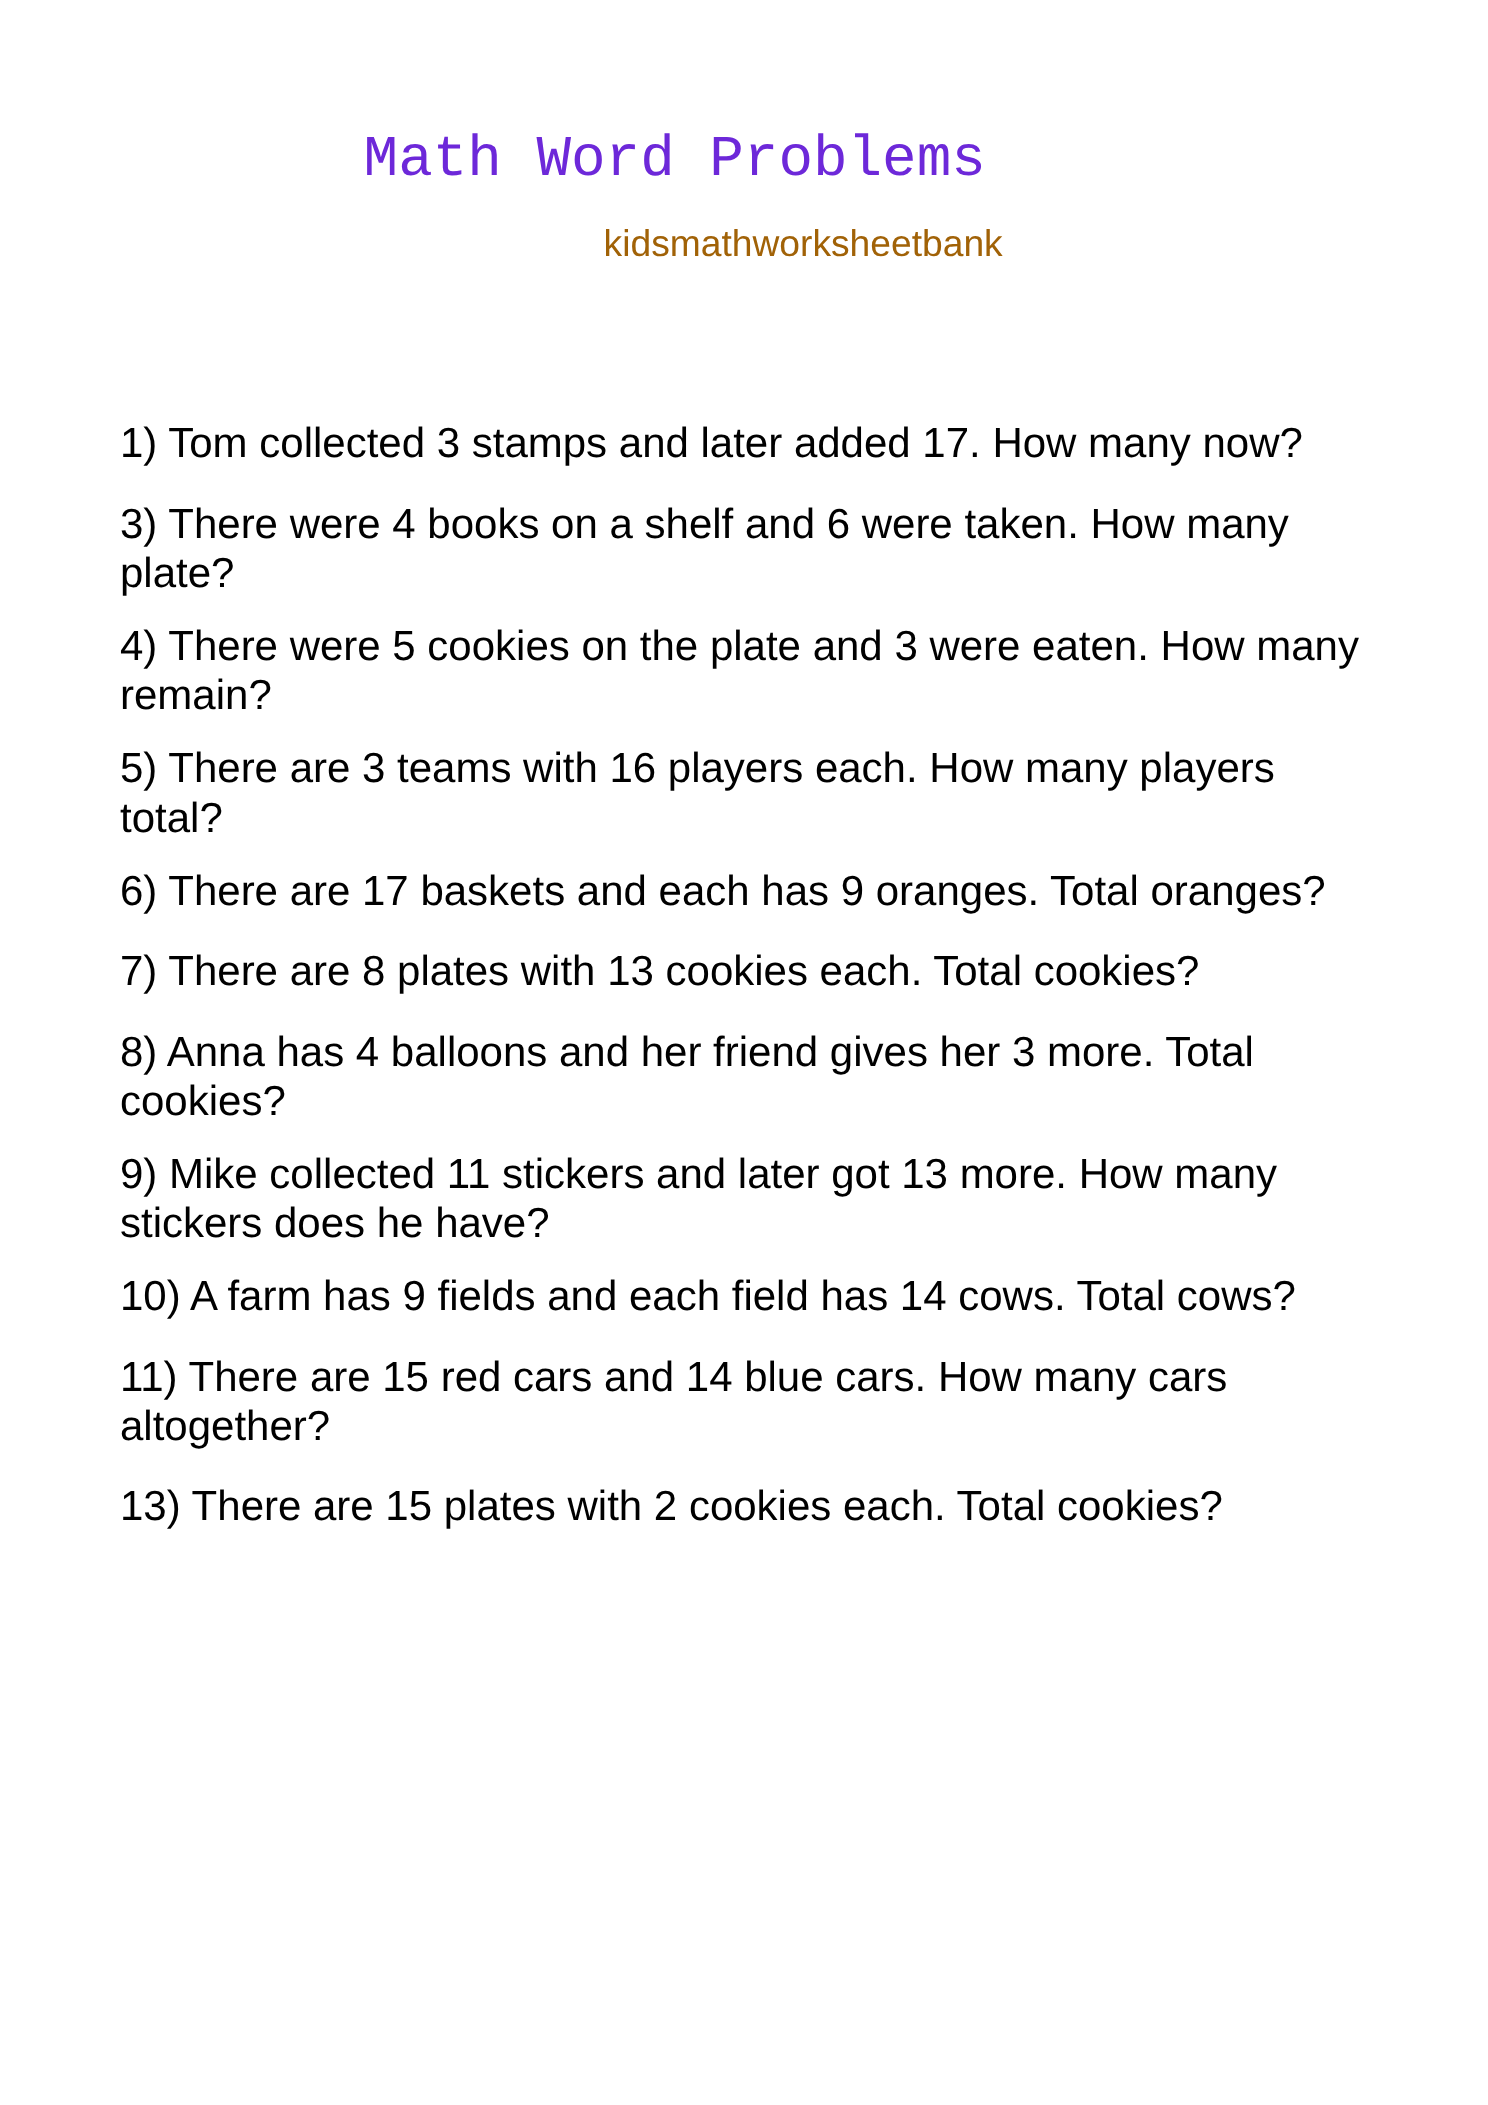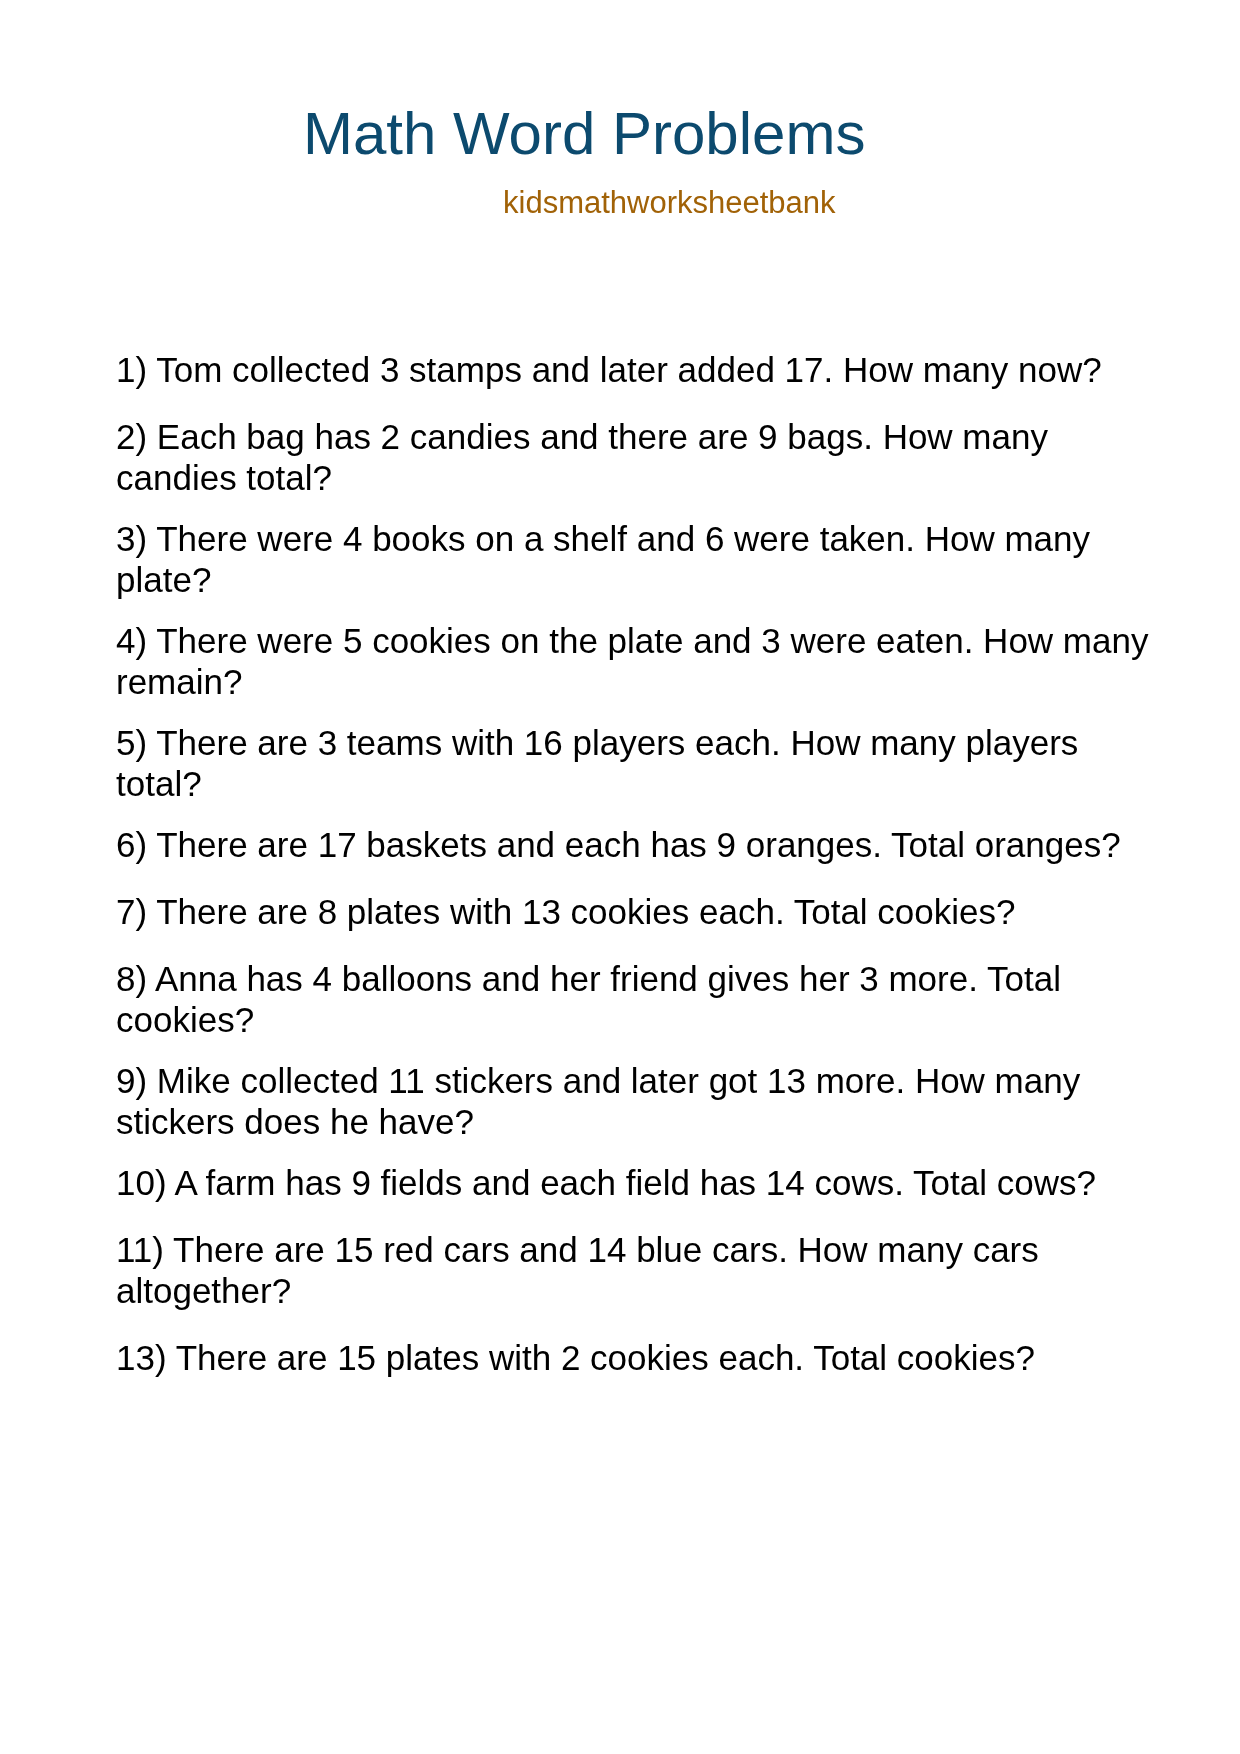--- a/index.html
+++ b/index.html
@@ -20,25 +20,26 @@
       left: 0; top: 0;
       width: 1240px;
       height: 1754px;
       background: #ffffff;
     }
     .title {
       position: absolute;
       left: 303px;
       top: 104px;
       margin: 0;
-      font-size: 60px;
+      font-size: 48px;
       line-height: 60px;
       font-weight: normal;
-      color: #0c4a6e;
+      color: #6d28d9;
       white-space: nowrap;
+      font-family: Liberation Mono, monospace;
     }
     .subtitle {
       position: absolute;
       left: 503px;
       top: 187px;
       margin: 0;
       font-size: 31px;
       line-height: 31px;
       color: #a16207;
       white-space: nowrap;
@@ -57,37 +58,32 @@
       font-size: 35px;
       line-height: 41px;
       color: #000000;
     }
     .problem.wrapped {
       margin-bottom: 20px;
     }
     .problem .line {
       display: block;
       white-space: nowrap;
-      margin-left: 16px;
     }
   </style>
 </head>
 <body>
 
 <div class="page">
   <h1 class="title">Math Word Problems</h1>
   <div class="subtitle">kidsmathworksheetbank</div>
 
   <ol class="problems">
     <li class="problem">
       <span class="line">1) Tom collected 3 stamps and later added 17. How many now?</span>
-    </li>
-    <li class="problem wrapped">
-      <span class="line">2) Each bag has 2 candies and there are 9 bags. How many</span>
-      <span class="line">candies total?</span>
     </li>
     <li class="problem wrapped">
       <span class="line">3) There were 4 books on a shelf and 6 were taken. How many</span>
       <span class="line">plate?</span>
     </li>
     <li class="problem wrapped">
       <span class="line">4) There were 5 cookies on the plate and 3 were eaten. How many</span>
       <span class="line">remain?</span>
     </li>
     <li class="problem wrapped">

